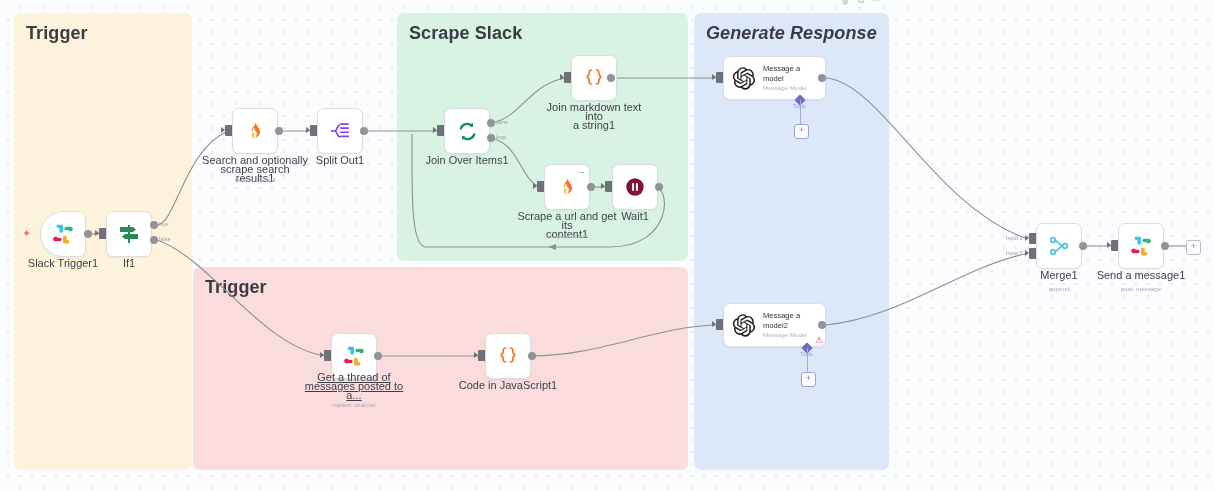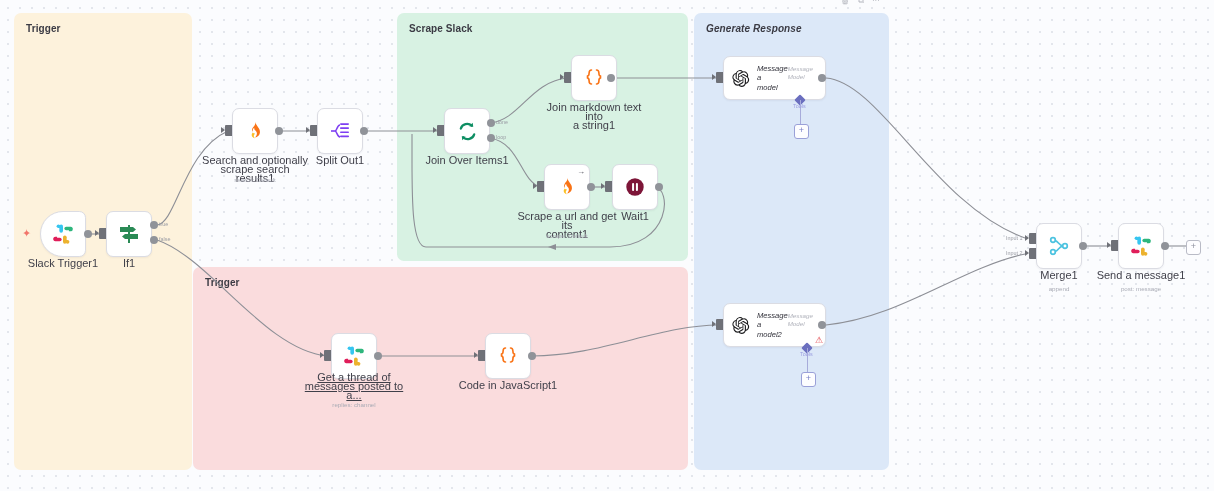--- a/index.html
+++ b/index.html
@@ -18,21 +18,21 @@
   }
   
   .section {
     position: absolute;
     border-radius: 7px;
     box-sizing: border-box;
   }
   .section .sect-title {
     position: absolute;
     top: 10px; left: 12px;
-    font-size: 10px;
+    font-size: 18px;
     font-weight: 600;
     color: #3b3b44;
     letter-spacing: 0.1px;
     white-space: nowrap;
   }
   
   #edges { position: absolute; left: 0; top: 0; width: 1214px; height: 491px; pointer-events: none; }
   
   .node {
     position: absolute;
@@ -65,21 +65,21 @@
   }
   .node-sub {
     position: absolute;
     text-align: center;
     font-size: 6.2px;
     line-height: 8px;
     color: #a9abb5;
     white-space: nowrap;
     pointer-events: none;
   }
-  .wide-txt { display: flex; flex-direction: row; justify-content: center; font-style: italic; }
+  .wide-txt { display: flex; flex-direction: column; justify-content: center; }
   .wide-title { font-size: 7.6px; line-height: 9.2px; color: #32323b; max-width: 62px; }
   .wide-sub { font-size: 6.2px; line-height: 8px; color: #b0b2bb; margin-top: 1px; }
   
   .dot {
     position: absolute;
     width: 8px; height: 8px;
     background: #909399;
     border-radius: 50%;
   }
   .inport {

